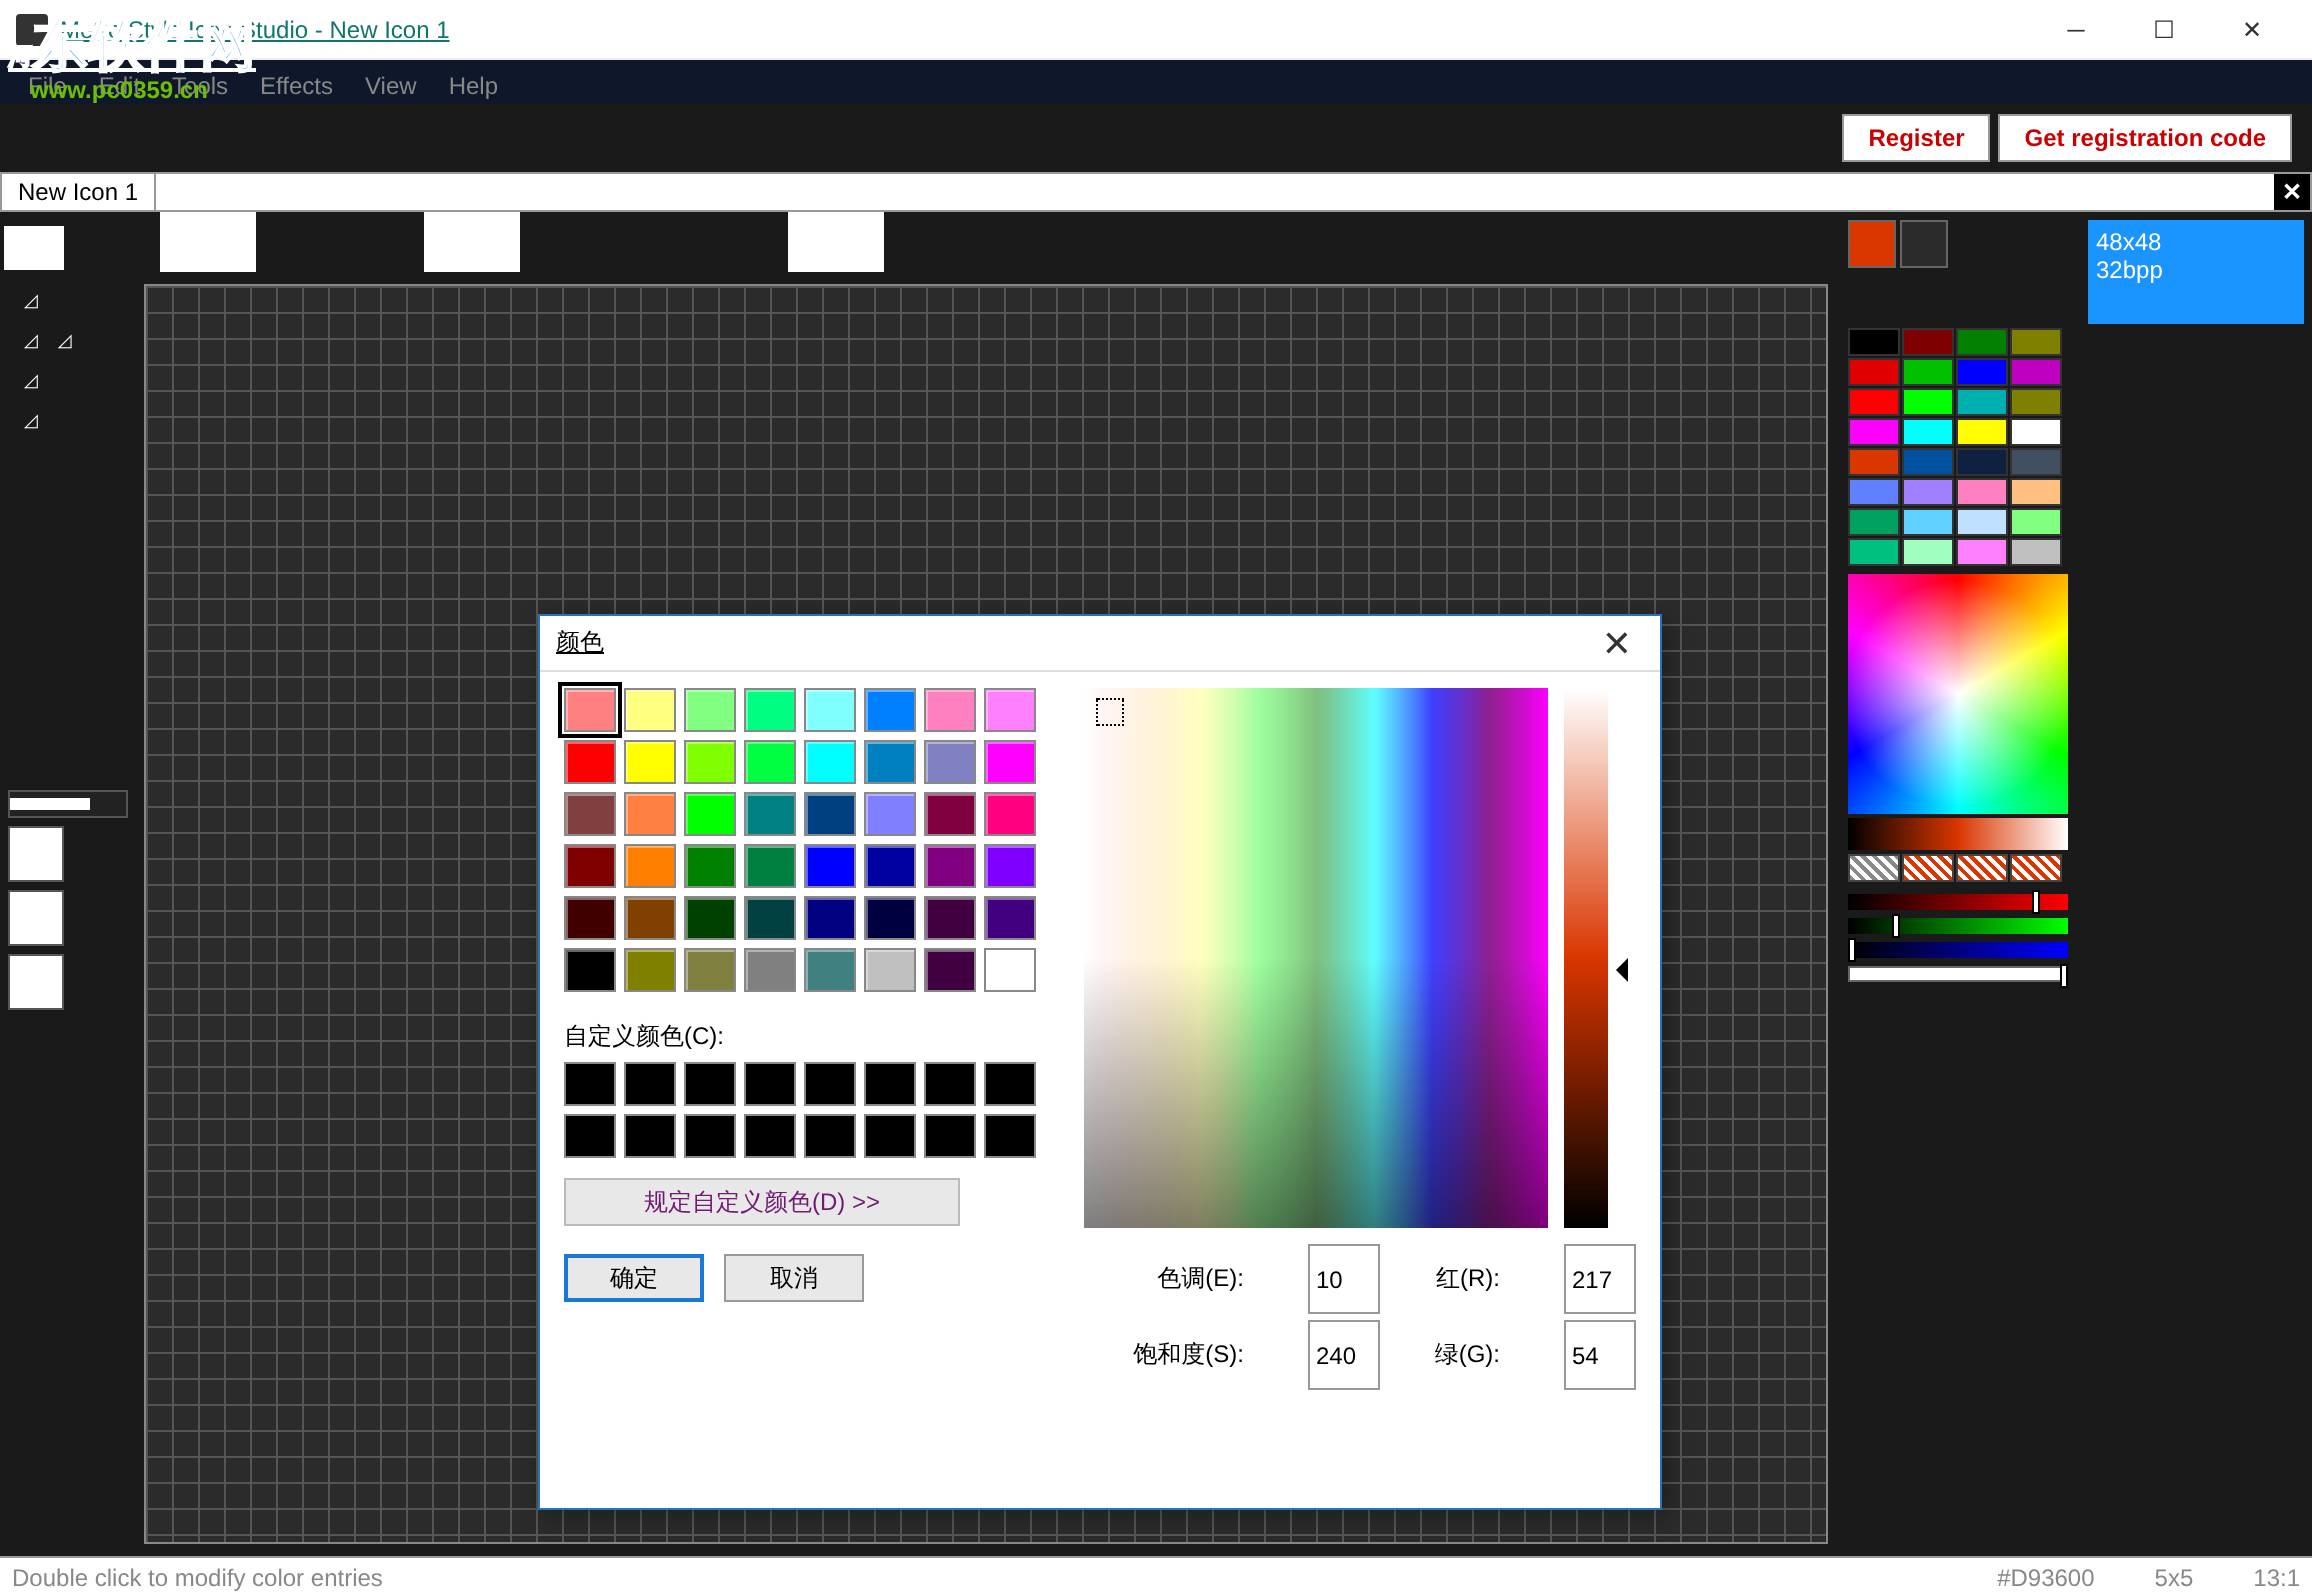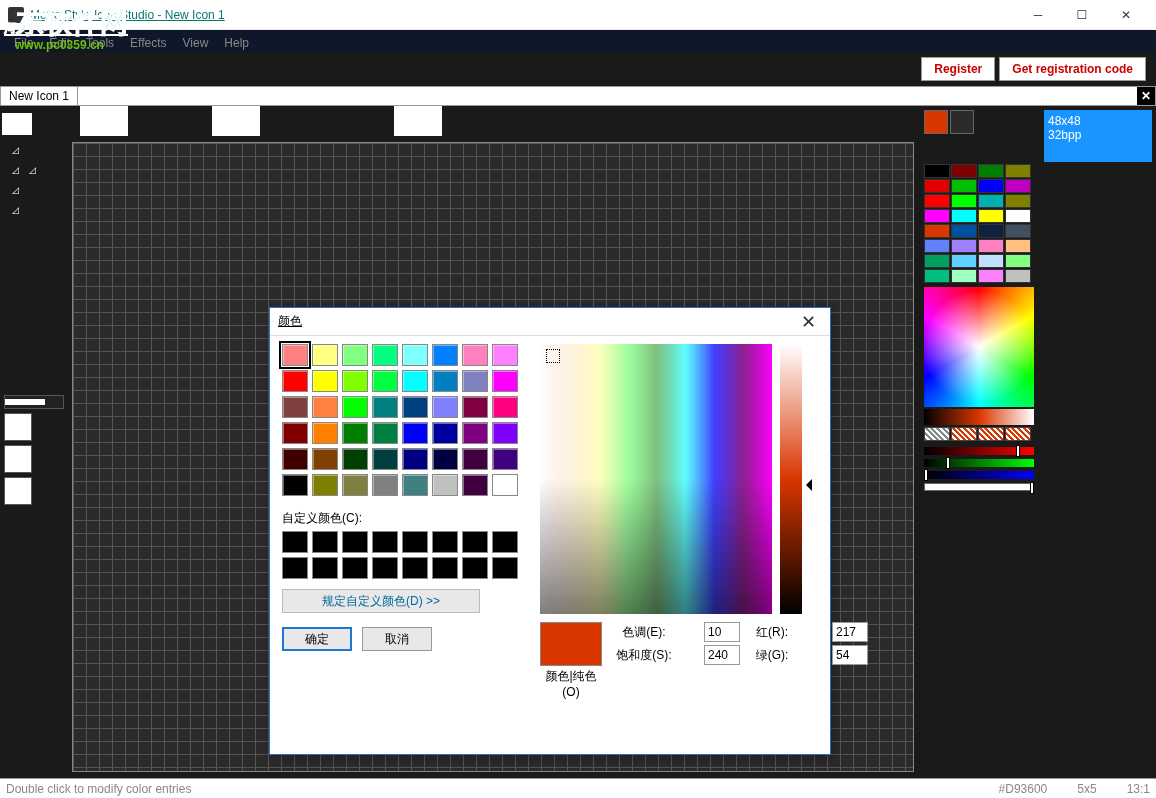--- a/index.html
+++ b/index.html
@@ -70,38 +70,38 @@
 .cd-title .t { flex: 1; text-decoration: underline; }
 .cd-close { font-size: 18px; color: #333; padding: 0 6px; }
 .cd-body { padding: 8px 12px; display: flex; gap: 10px; }
 .cd-left { width: 250px; }
 .cd-label { margin: 2px 0 4px; }
 .basic-grid { display: flex; flex-wrap: wrap; gap: 4px; width: 248px; }
 .bg-c { width: 26px; height: 22px; border: 1px solid #888; box-shadow: inset 1px 1px 0 rgba(255,255,255,.4); }
 .bg-c.sel { outline: 2px solid #000; outline-offset: 1px; }
 .custom-grid { display: flex; flex-wrap: wrap; gap: 4px; width: 248px; margin-top: 4px; }
 .cg-c { width: 26px; height: 22px; background: #000; border: 1px solid #888; }
-.define-btn { width: 198px; height: 24px; margin-top: 10px; background: #e8e8e8; border: 1px solid #bbb; color: #0369a1; display: flex; align-items: center; justify-content: center; }
+.define-btn { width: 198px; height: 24px; margin-top: 10px; background: #e8e8e8; border: 1px solid #bbb; color: #701a75; display: flex; align-items: center; justify-content: center; }
 .cd-buttons { display: flex; gap: 10px; margin-top: 14px; }
 .cd-btn { width: 70px; height: 24px; border: 1px solid #999; background: #e8e8e8; display: flex; align-items: center; justify-content: center; }
 .cd-btn.primary { border: 2px solid #1a78d6; font-family: Liberation Mono, monospace; }
 .cd-right { flex: 1; }
 .gradient-area { width: 232px; height: 270px; background: linear-gradient(to right, #fff, transparent), linear-gradient(to right, red,orange,yellow,lime,green,cyan,blue,purple,magenta); position: relative; }
 .gradient-area::after { content:""; position:absolute; inset:0; background: linear-gradient(to bottom, transparent 0%, transparent 50%, #7f7f7f 100%); mix-blend-mode: multiply; }
 .ga-cursor { position: absolute; left: 6px; top: 5px; width: 14px; height: 14px; border: 1px dotted #000; }
 .lum-bar { width: 22px; height: 270px; margin-left: 8px; background: linear-gradient(#fff 0%, #d93600 50%, #000 100%); display: inline-block; vertical-align: top; position: relative; }
 .lum-ptr { position: absolute; right: -10px; top: 135px; width: 0; height: 0; border: 6px solid transparent; border-right-color: #000; }
 .cd-row1 { display: flex; align-items: flex-start; }
 .preview-block { margin-top: 8px; display: flex; gap: 14px; align-items: flex-start; }
 .prev-sw { width: 62px; height: 44px; background: #d93600; border: 1px solid #888; }
 .prev-lbl { text-align: center; margin-top: 2px; }
 .hsv { margin-left: auto; }
 .hsv-row { display: flex; align-items: center; justify-content: flex-end; gap: 4px; margin-bottom: 3px; }
-.hsv-row .lab { width: 56px; text-align: center; }
-.hsv-row input { width: 36px; height: 20px; border: 1px solid #999; padding: 0 3px; text-align: left; margin-left: 28px; }
+.hsv-row .lab { width: 56px; text-align: right; }
+.hsv-row input { width: 36px; height: 35px; border: 1px solid #999; padding: 0 3px; text-align: left; margin-left: 28px; }
 .add-btn { width: 270px; height: 24px; border: 1px solid #999; background: #e8e8e8; display: flex; align-items: center; justify-content: center; margin-top: 6px; }
 </style>
 </head>
 <body>
 
 <div class="watermark">
   <div class="wm-t1"><span class="wm-o">河</span>东软件网</div>
   <div class="wm-url">www.pc0359.cn</div>
 </div>
 
@@ -312,24 +312,20 @@
       <div class="cd-right">
         <div class="cd-row1">
           <div class="gradient-area">
             <div class="ga-cursor"></div>
           </div>
           <div class="lum-bar">
             <div class="lum-ptr"></div>
           </div>
         </div>
         <div class="preview-block">
-          <div>
-            <div class="prev-sw"></div>
-            <div class="prev-lbl">颜色|纯色(O)</div>
-          </div>
           <div class="hsv">
             <div class="hsv-row">
                 <span class="lab">色调(E):</span>
                 <input value="10" style="">
                 <span class="lab">红(R):</span>
                 <input value="217" style="">
               </div>
             <div class="hsv-row">
                 <span class="lab">饱和度(S):</span>
                 <input value="240" style="">

